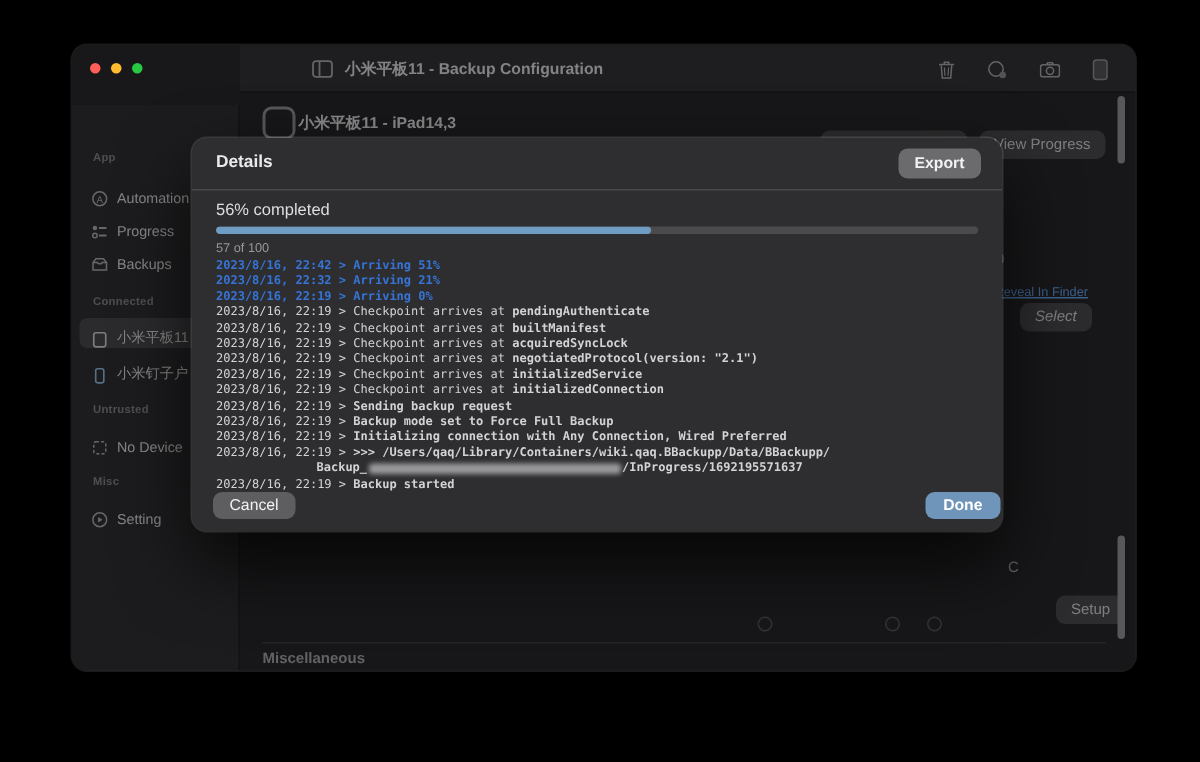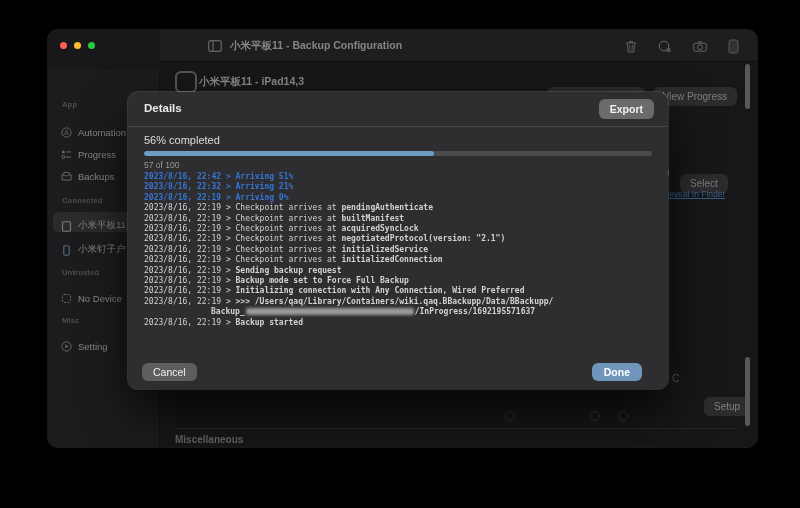--- a/index.html
+++ b/index.html
@@ -42,21 +42,21 @@
   .btn { display:inline-flex; align-items:center; justify-content:center;
     background:#424245; color:#bdbdbf; font-size:10px; border-radius:6px;
     padding:0 10px; height:19px; white-space:nowrap;margin-top:28px; }
   #device-row { position:absolute; left:15px; top:8px; right:20px; height:24px;
     display:flex; align-items:center; }
   #device-img { width:22px; height:22px; border:2px solid #828285; border-radius:6px; }
   #device-label { margin-left:2px; font-size:10.5px; font-weight:600; color:#c9c9cb; }
   #device-buttons { margin-left:auto; display:flex; gap:8px; }
 
   .dim-text { color:#8f8f92; font-size:10px; }
-  #select-btn { position:absolute; left:520px; top:84px; }
+  #select-btn { position:absolute; left:520px; top:112px;font-style:italic; }
   #partial-zero { position:absolute; left:504px; top:106px; }
   #reveal-link { position:absolute; left:503px; top:127px; font-size:8.5px;
     color:#5a8fd0; text-decoration:underline; }
   #partial-c { position:absolute; left:512px; top:311px; }
   #setup-btn { position:absolute; left:544px; top:307px;text-align:right; }
 
   .frag-circle { position:absolute; width:10px; height:10px; border-radius:50%;
     border:1.5px solid #4d4d50; top:349px; }
 
   #lower-divider { position:absolute; left:15px; top:366px; right:20px; height:1px;
@@ -64,21 +64,21 @@
   #misc-title { position:absolute; left:15px; top:372px; font-size:10px; font-weight:700;
     color:#939395;text-align:right; }
 
   .scroll-thumb { position:absolute; left:697px; width:5px; border-radius:3px;
     background:#58585b; z-index:6; }
 
   
   #dim-overlay { position:absolute; inset:0; background:rgba(0,0,0,.33); z-index:5; }
 
   
-  #dialog { position:absolute; left:128px; top:92px; width:540px; height:297px;
+  #dialog { position:absolute; left:128px; top:92px; width:540px; height:262px;
     background:#2e2e31; border-radius:10px; z-index:10;
     box-shadow:0 0 0 1px rgba(255,255,255,.14), 0 22px 48px rgba(0,0,0,.75); }
   #dlg-title { position:absolute; left:16px; top:10px; font-size:11.5px; font-weight:700;
     color:#eaeaec; }
   #export-btn { position:absolute; right:14px; top:7px; height:20px; padding:0 11px;
     display:inline-flex; align-items:center; background:#6b6b6e; color:#f2f2f3;
     font-size:10.5px; font-weight:600; border-radius:6px; }
   #dlg-divider { position:absolute; left:0; top:34px; width:100%; height:1px; background:#48484b; }
   #pct-label { position:absolute; left:16px; top:42px; font-size:11px; color:#dededf; }
   #progress-track { position:absolute; left:16px; top:59px; width:508px; height:5px;
@@ -88,21 +88,21 @@
   #log { position:absolute; left:16px; top:80px; width:510px;
     font-family:"DejaVu Sans Mono", monospace; font-size:8px; line-height:10.4px;
     color:#d3d3d4; white-space:pre; }
   .log-line.blue { color:#3674d6; font-weight:bold; }
   .log-line.indent { padding-left:67px; }
   .redact { display:inline-block; width:168px; height:7px; background:#9a9a9c;
     border-radius:2px; filter:blur(1.6px); vertical-align:middle; margin:0 1px; }
   #cancel-btn { position:absolute; left:14px; bottom:8px; height:18px; padding:0 11px;
     display:inline-flex; align-items:center; background:#5e5e61; color:#f2f2f3;
     font-size:10.5px; border-radius:6px; }
-  #done-btn { position:absolute; right:26px; bottom:8px; height:18px; padding:4px 12px;
+  #done-btn { position:absolute; right:1px; bottom:8px; height:18px; padding:4px 12px;
     display:inline-flex; align-items:center; color:#fff; font-size:10.5px;
     font-weight:600; border-radius:6px; }
 </style>
 </head>
 <body>
 
 <div id="stage">
   <div id="window">
 
     <div id="sidebar">

